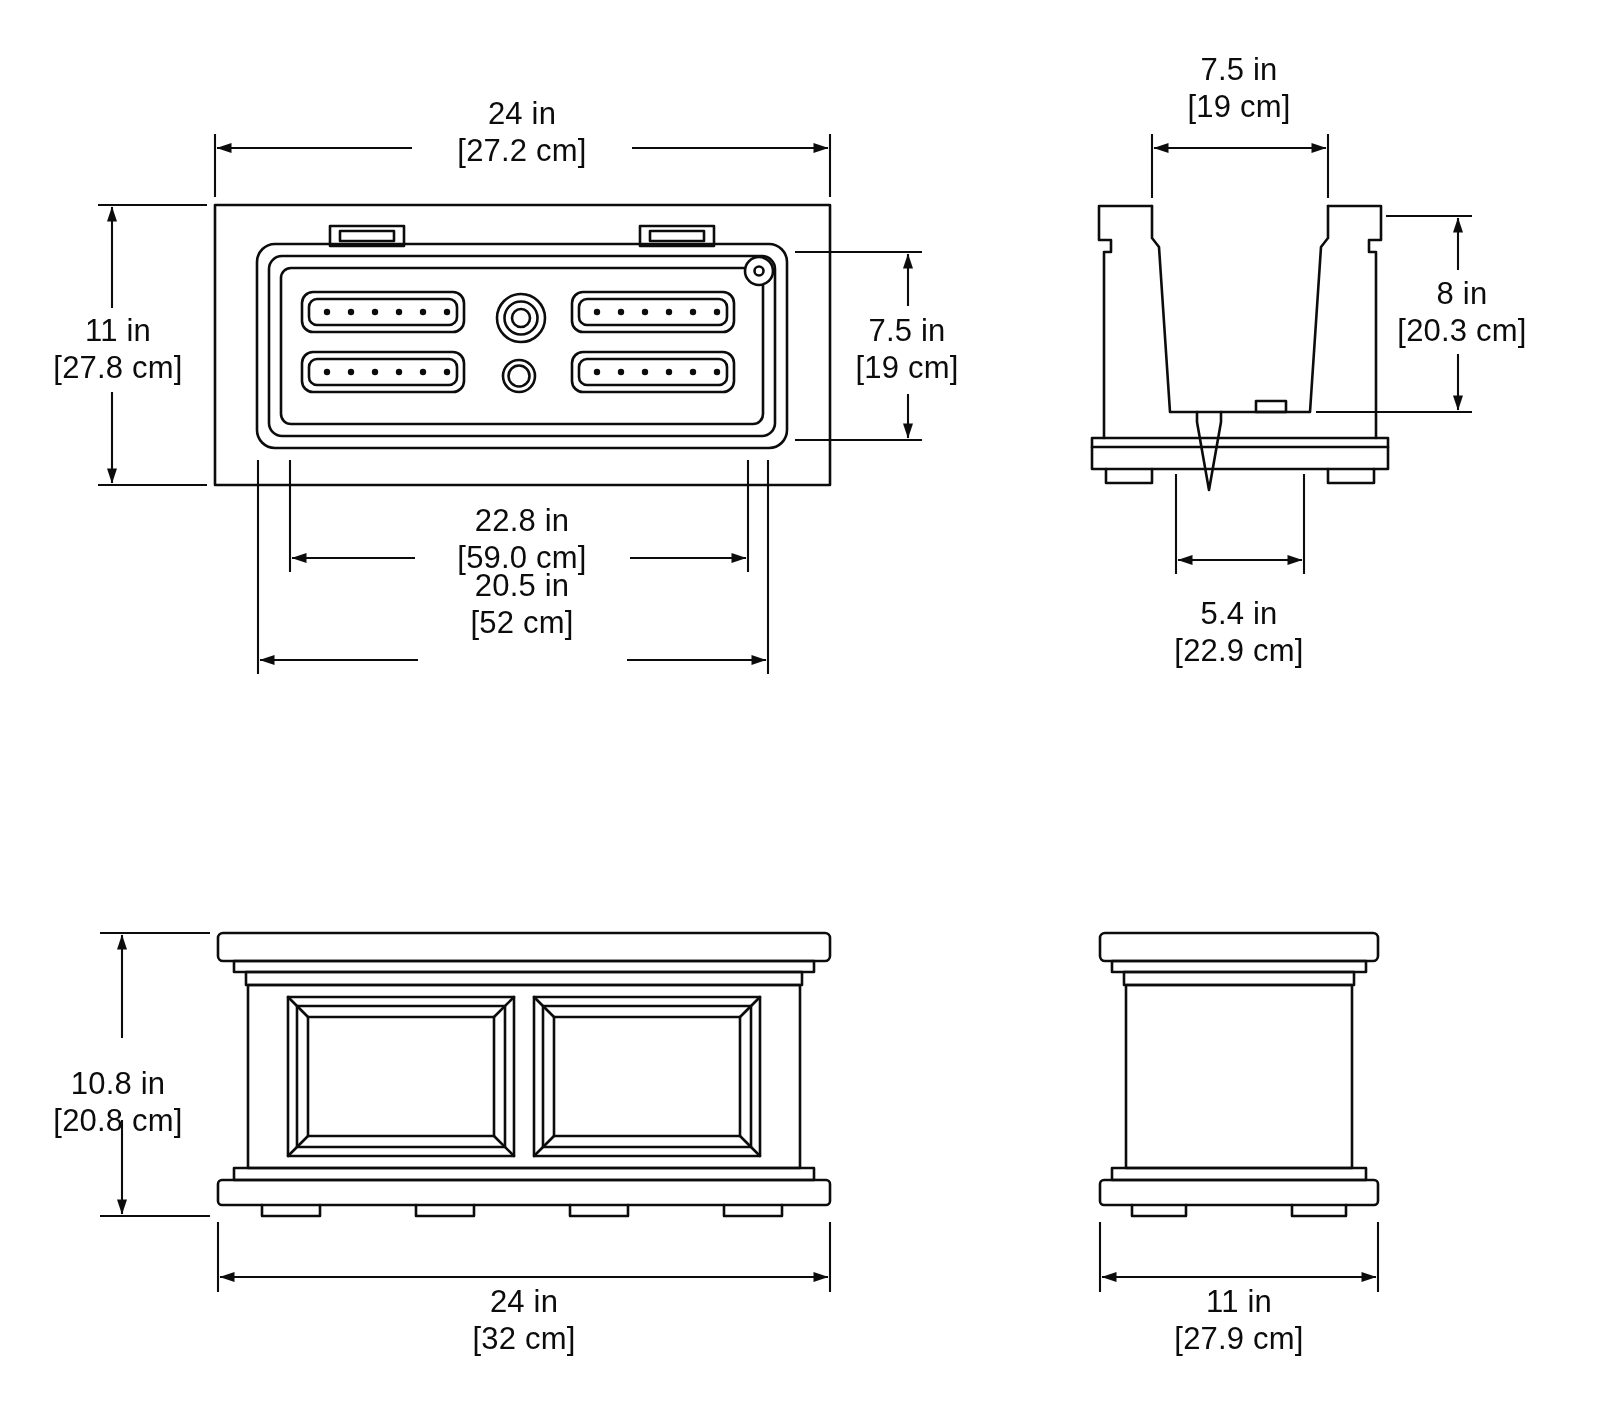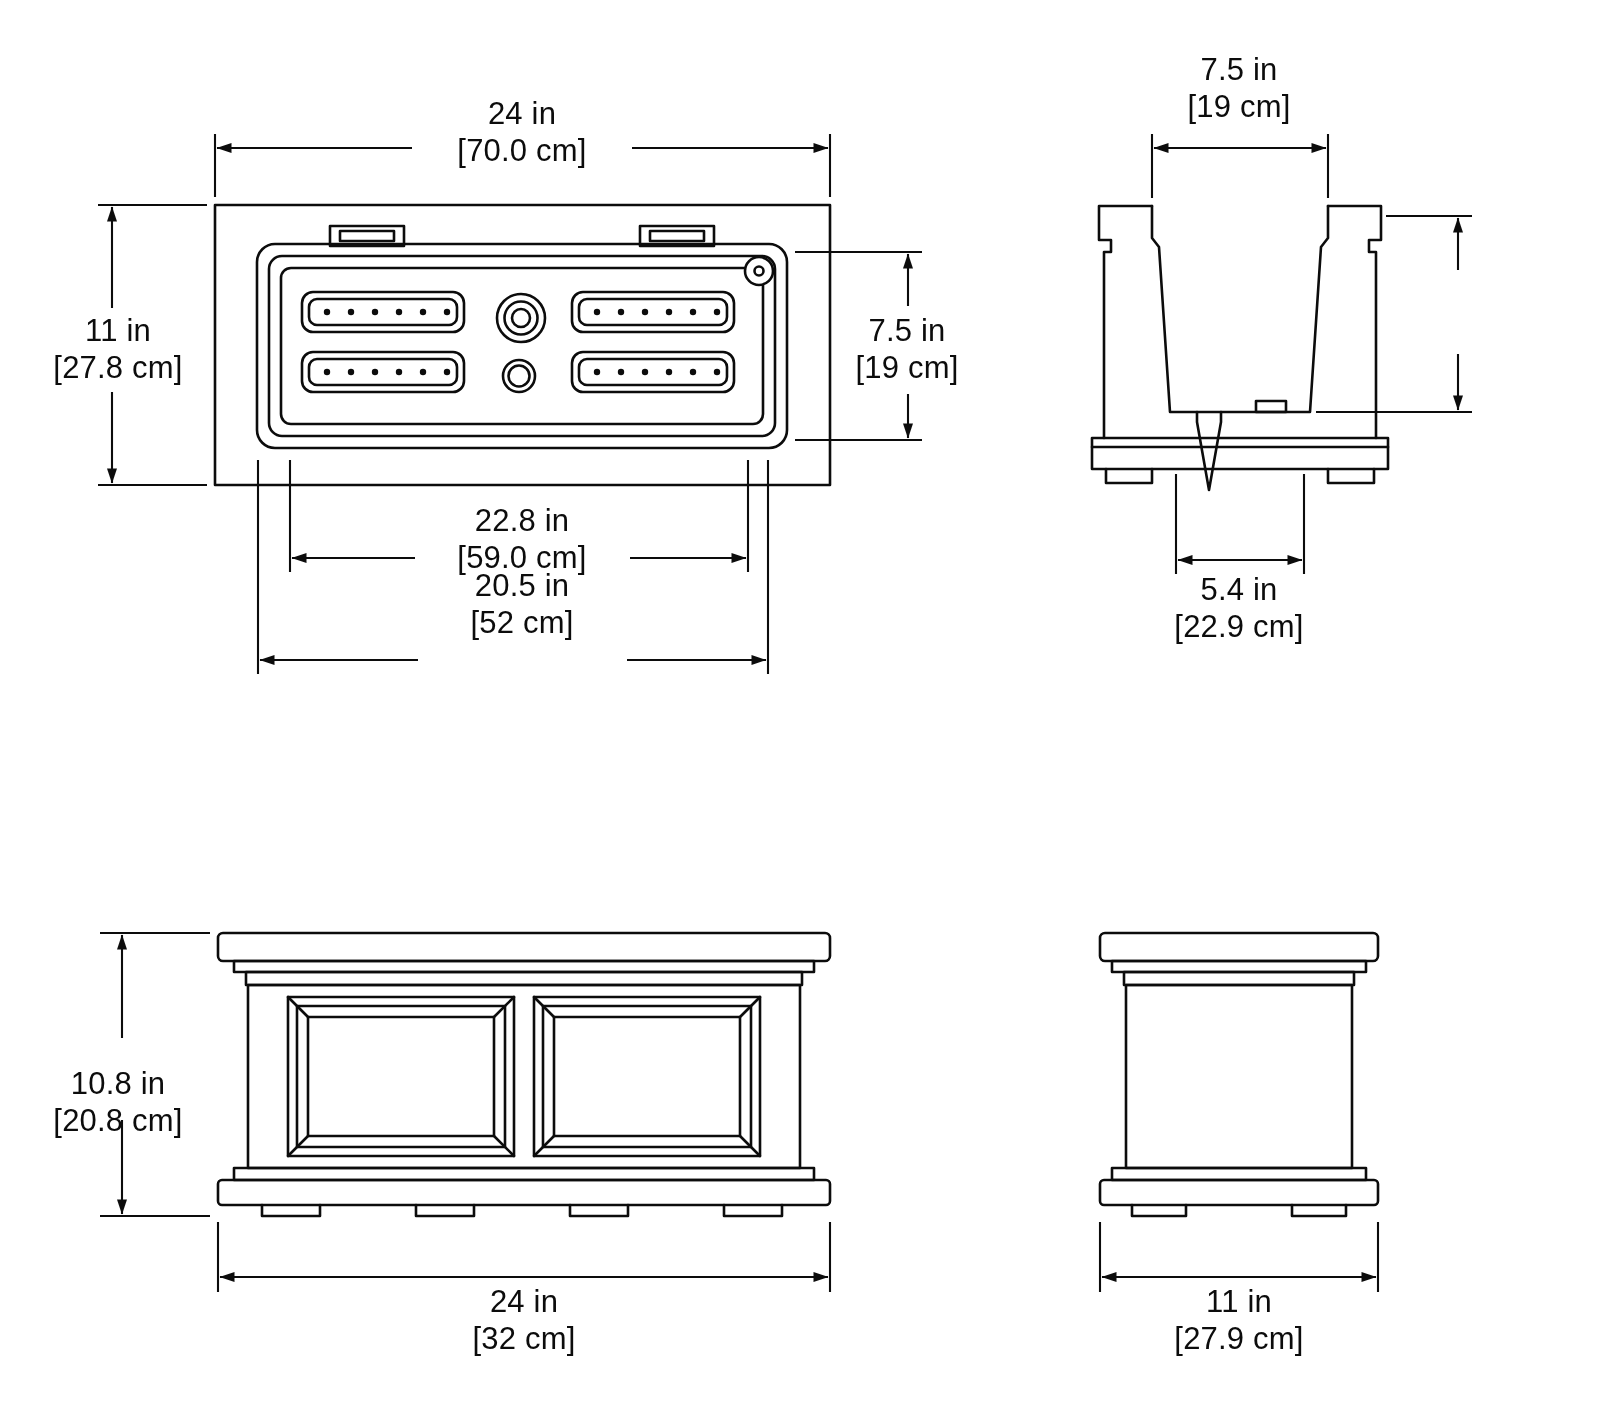--- a/index.html
+++ b/index.html
@@ -232,21 +232,21 @@
       <line x1="1100" y1="1222" x2="1100" y2="1292"></line>
       <line x1="1378" y1="1222" x2="1378" y2="1292"></line>
       <line x1="1239" y1="1277" x2="1102" y2="1277" marker-end="url(#arrow)"></line>
       <line x1="1239" y1="1277" x2="1376" y2="1277" marker-end="url(#arrow)"></line>
     </g>
   </g>
 </svg>
 
 <div class="dim-label" style="left:522px;top:132px">
   <div>24 in</div>
-  <div>[70.0 cm]</div>
+  <div>[27.2 cm]</div>
 </div>
 
 <div class="dim-label" style="left:118px;top:349px">
   <div>11 in</div>
   <div>[27.8 cm]</div>
 </div>
 
 <div class="dim-label" style="left:907px;top:349px">
   <div>7.5 in</div>
   <div>[19 cm]</div>
@@ -260,22 +260,26 @@
 <div class="dim-label" style="left:522px;top:604px">
   <div>20.5 in</div>
   <div>[52 cm]</div>
 </div>
 
 <div class="dim-label" style="left:1239px;top:88px">
   <div>7.5 in</div>
   <div>[19 cm]</div>
 </div>
 
-
-<div class="dim-label" style="left:1239px;top:608px">
+<div class="dim-label" style="left:1462px;top:312px">
+  <div>8 in</div>
+  <div>[20.3 cm]</div>
+</div>
+
+<div class="dim-label" style="left:1239px;top:632px">
   <div>5.4 in</div>
   <div>[22.9 cm]</div>
 </div>
 
 <div class="dim-label" style="left:118px;top:1102px">
   <div>10.8 in</div>
   <div>[20.8 cm]</div>
 </div>
 
 <div class="dim-label" style="left:524px;top:1320px">

